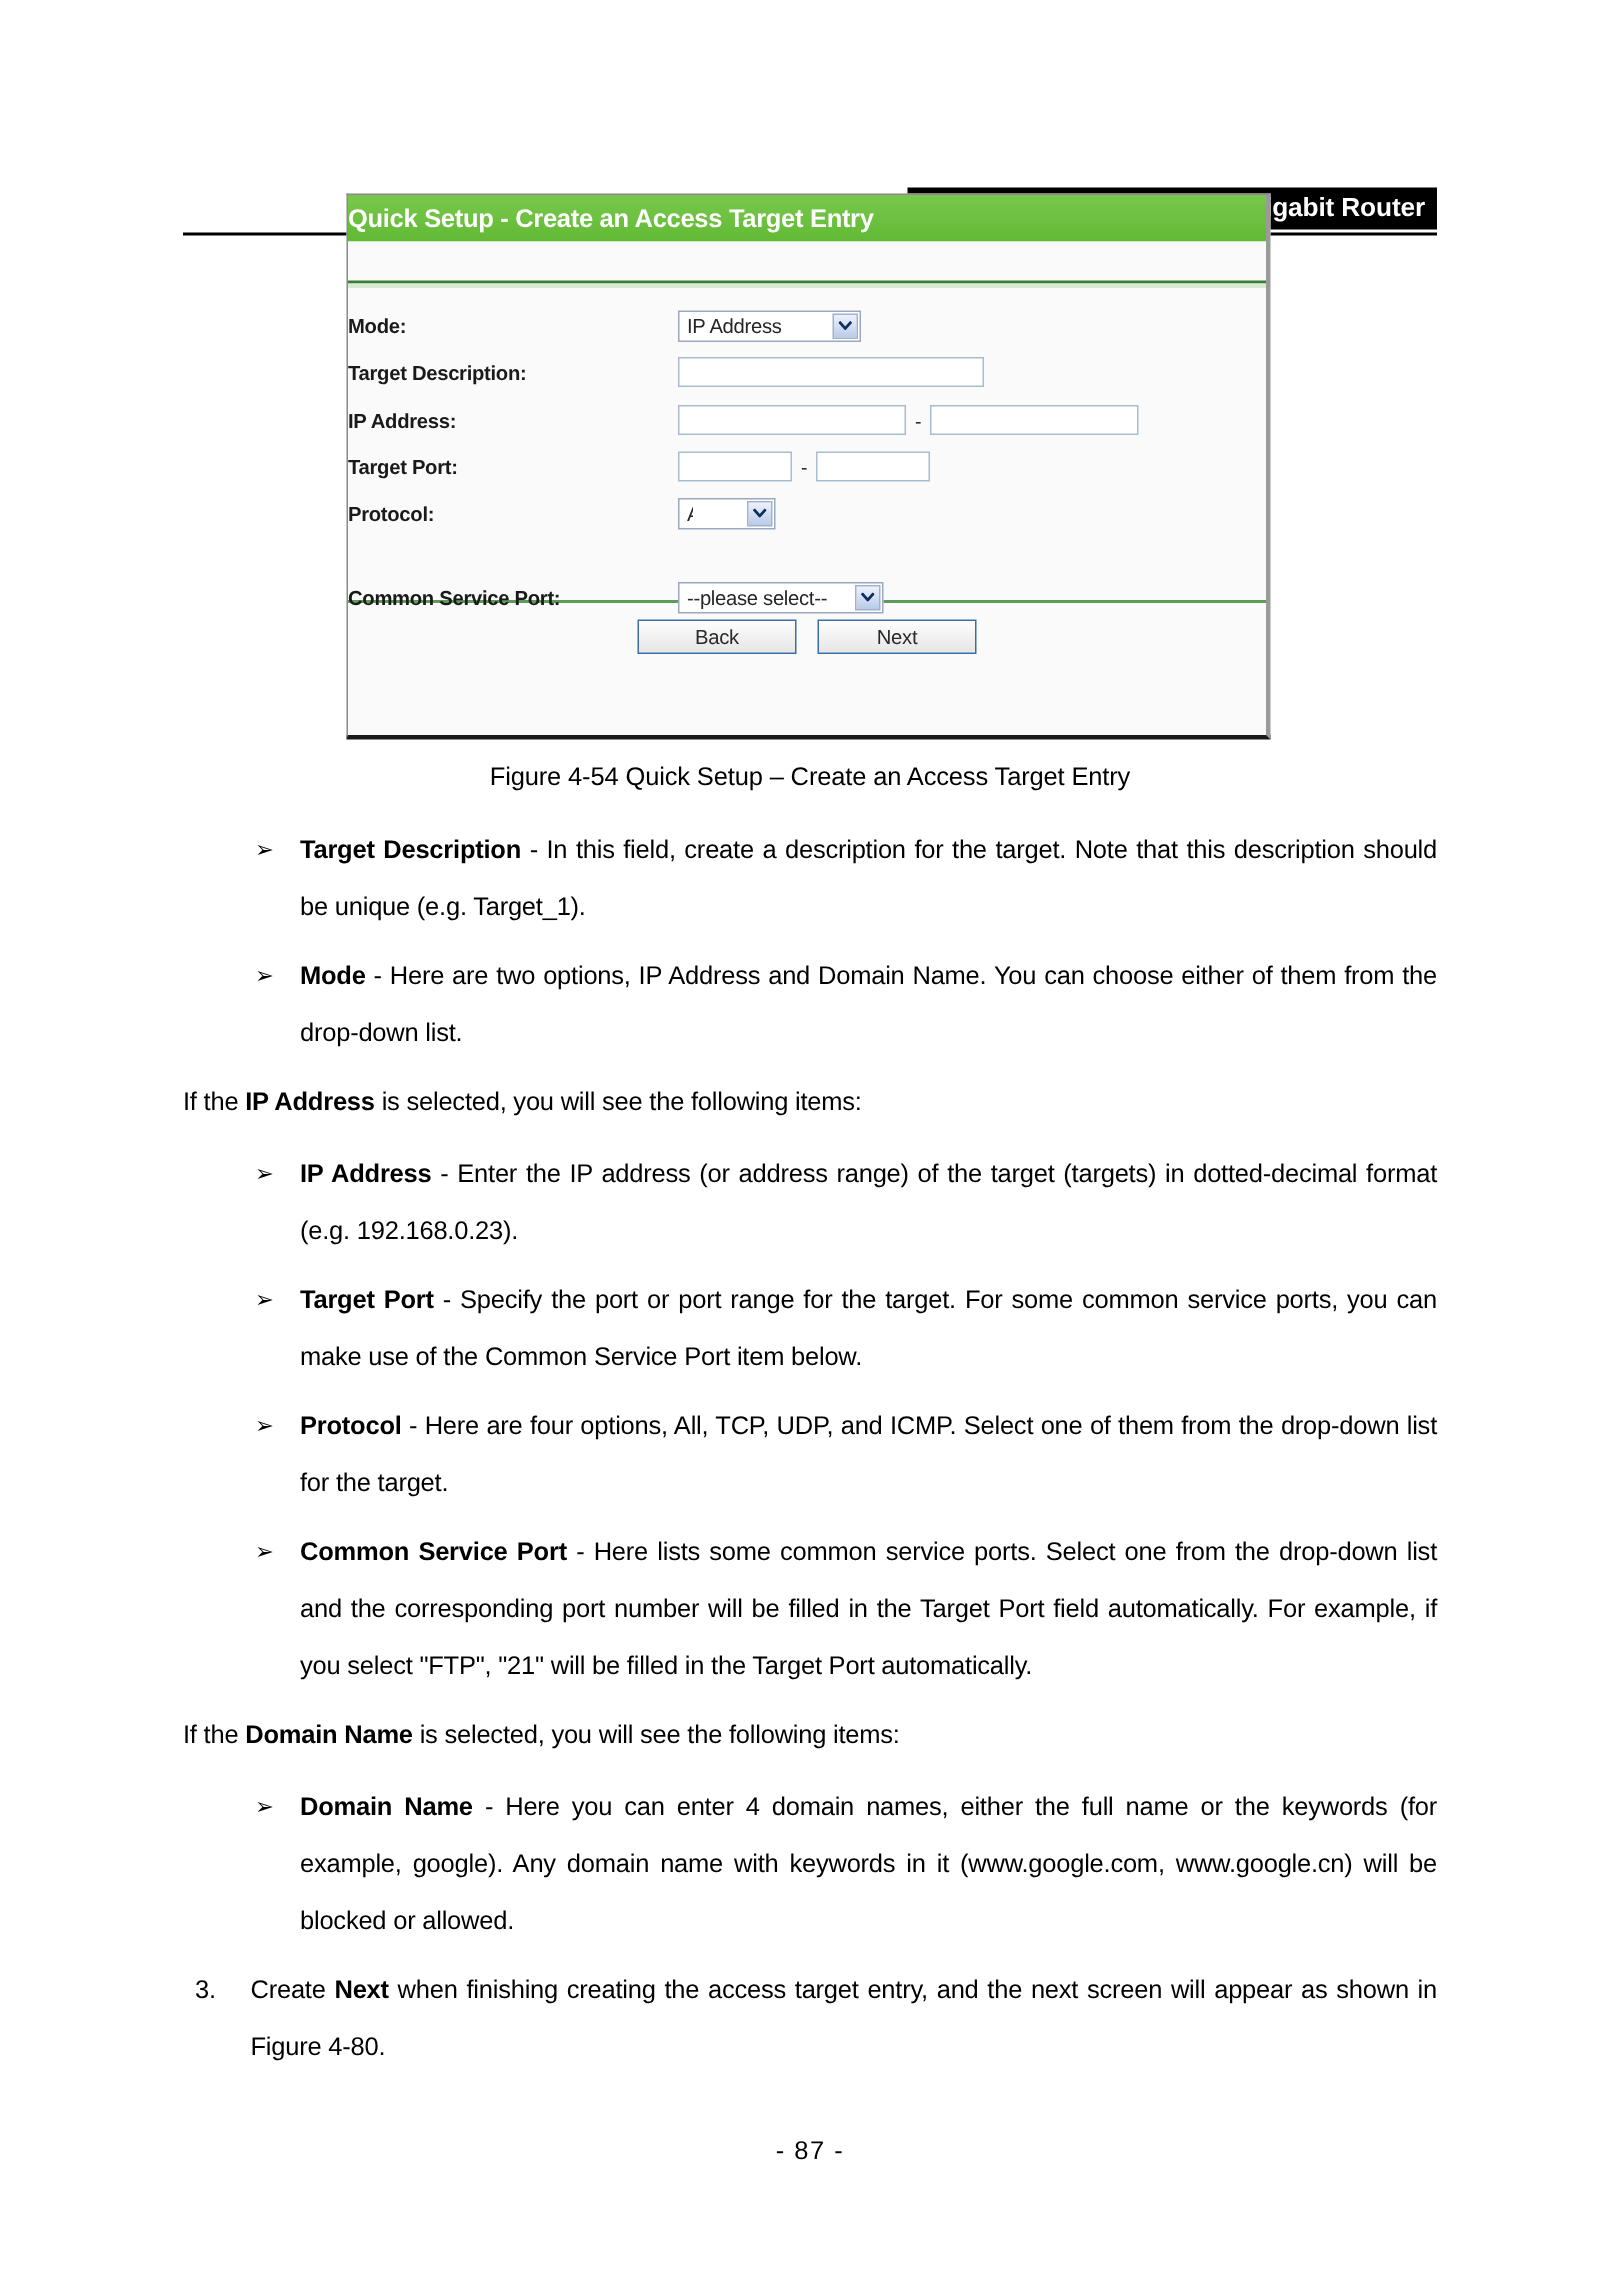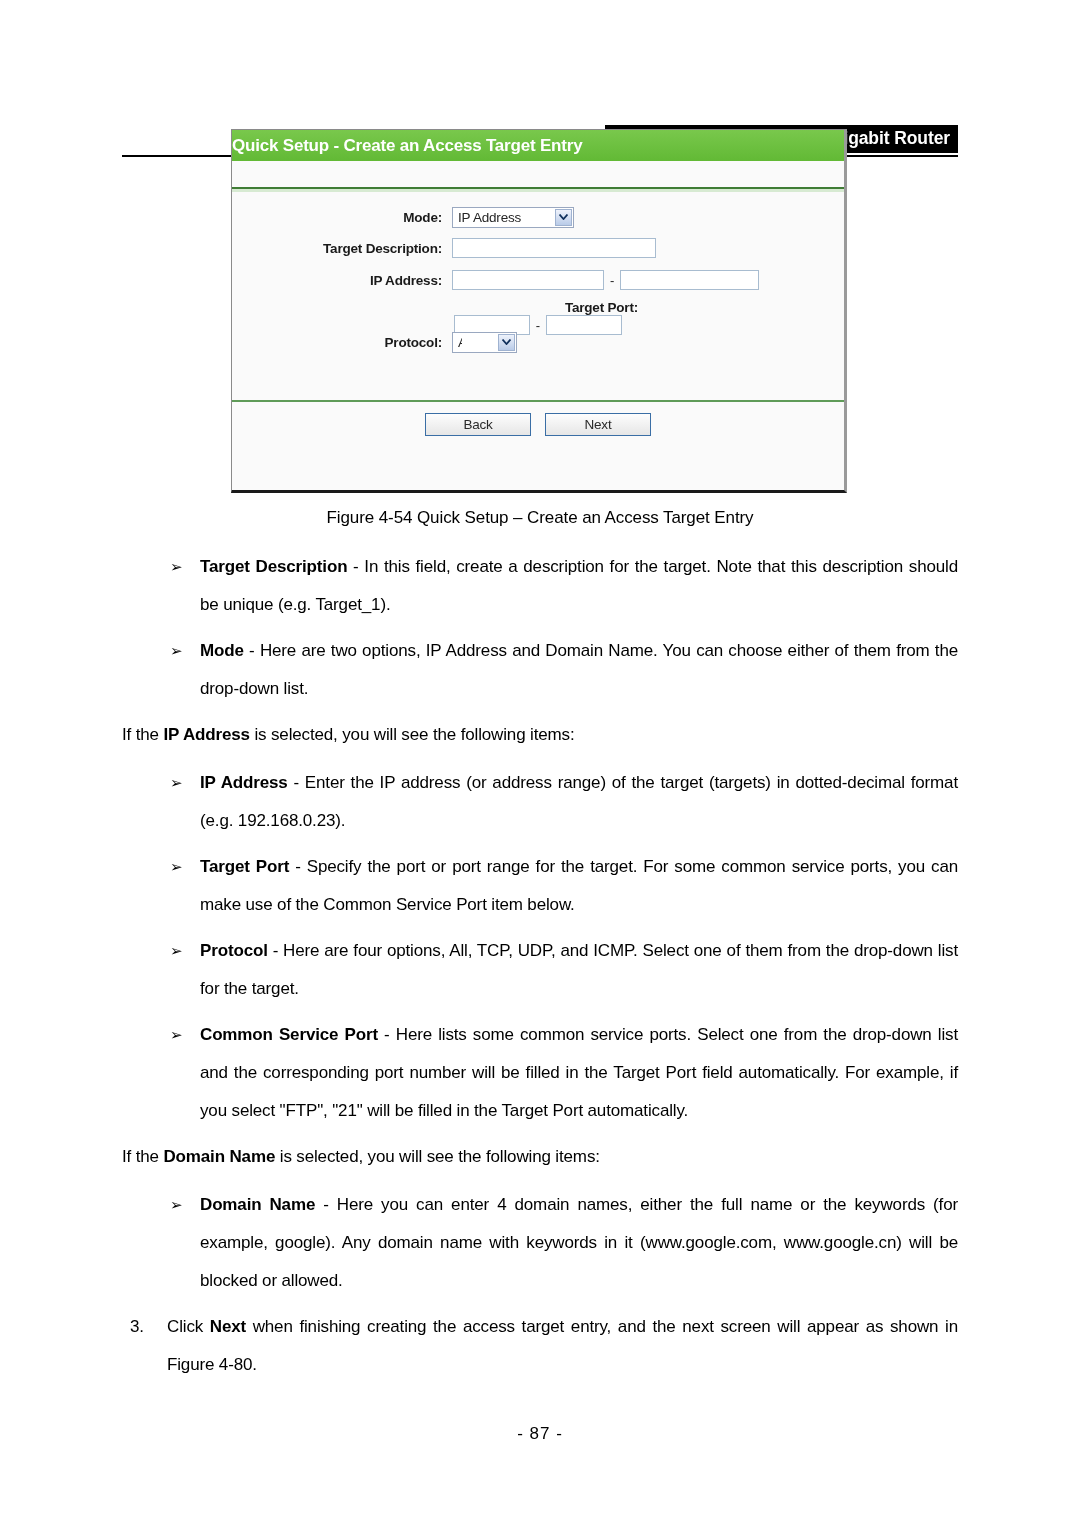--- a/index.html
+++ b/index.html
@@ -102,21 +102,20 @@
   .frow {
     position: absolute;
     left: 0;
     width: 100%;
     height: 22px;
     display: flex;
     align-items: center;
   }
   .flabel {
     width: 220px;
-    text-align: right;
     font-size: 13.5px;
     font-weight: bold;
     color: #1a1a1a;
     padding-right: 10px;
     box-sizing: border-box;
     letter-spacing: -0.2px;
   }
   .fctl {
     display: flex;
     align-items: center;
@@ -308,21 +307,21 @@
 
     <div class="frow" style="top:77px;">
       <div class="flabel">IP Address:</div>
       <div class="fctl">
         <div class="txtbox ipa" title=""></div>
         <span class="dash">-</span>
         <div class="txtbox ipb" title=""></div>
       </div>
     </div>
 
-    <div class="frow" style="top:108px;flex-direction:column;">
+    <div class="frow" style="top:108px;">
       <div class="flabel">Target Port:</div>
       <div class="fctl">
         <div class="txtbox porta" title=""></div>
         <span class="dash">-</span>
         <div class="txtbox portb" title=""></div>
       </div>
     </div>
 
     <div class="frow" style="top:139px;">
       <div class="flabel">Protocol:</div>
@@ -331,20 +330,33 @@
           <span class="sel-text">ALL</span>
           <span class="sel-arrow">
             <svg width="9" height="6" viewBox="0 0 9 6">
                 <path d="M0.5 0.5 L4.5 5 L8.5 0.5" fill="none" stroke="#10305c" stroke-width="1.8"></path>
               </svg>
           </span>
         </div>
       </div>
     </div>
 
+    <div class="frow" style="top:195px;">
+      <div class="flabel">Common Service Port:</div>
+      <div class="fctl">
+        <div class="selbox csp">
+          <span class="sel-text">--please select--</span>
+          <span class="sel-arrow">
+            <svg width="9" height="6" viewBox="0 0 9 6">
+                <path d="M0.5 0.5 L4.5 5 L8.5 0.5" fill="none" stroke="#10305c" stroke-width="1.8"></path>
+              </svg>
+          </span>
+        </div>
+      </div>
+    </div>
 
   </div>
 
   <div class="panel-btnrule"></div>
   <div class="panel-btnstrip">
     <div class="btn">Back</div>
     <div class="btn">Next</div>
   </div>
 
 </div>
@@ -383,18 +395,18 @@
 
   <p class="para flat">
     <span>If the </span><b>Domain Name</b><span> is selected, you will see the following items:</span>
   </p>
 
   <p class="bullet">
     <span class="arrow">➢</span><b>Domain Name</b><span> - Here you can enter 4 domain names, either the full name or the keywords (for example, google). Any domain name with keywords in it (www.google.com, www.google.cn) will be blocked or allowed.</span>
   </p>
 
   <p class="numitem">
-    <span class="num">3.</span><span>Click </span><b>Next</b><span> when finishing creating the access target entry, and the next screen will appear as shown in Figure 4-80.</span>
+    <span class="num">3.</span><span>Create </span><b>Next</b><span> when finishing creating the access target entry, and the next screen will appear as shown in Figure 4-80.</span>
   </p>
 
 </div>
 
 <div class="pagenum">- 87 -</div>
 
 </body></html>

